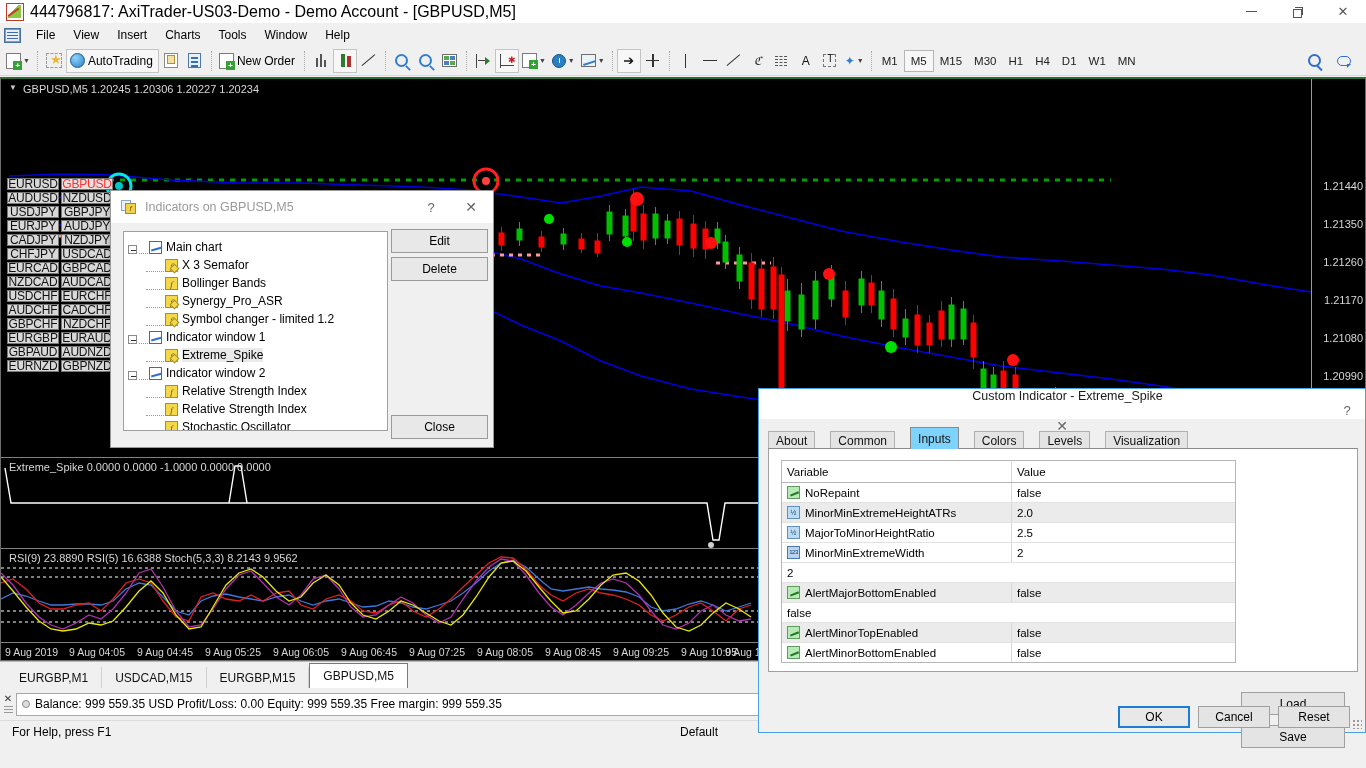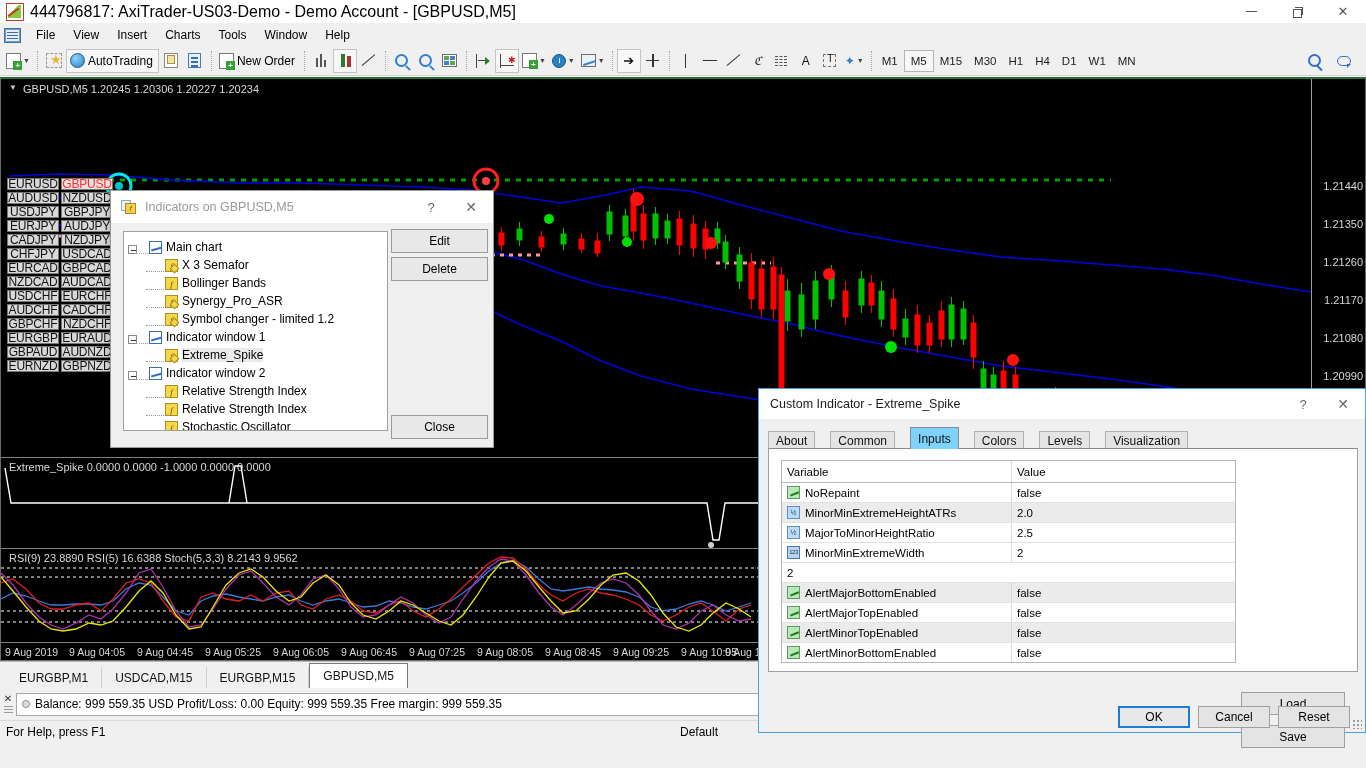--- a/index.html
+++ b/index.html
@@ -152,21 +152,21 @@
     background:repeating-linear-gradient(to bottom,#9a9a9a 0 1px, transparent 1px 3px); }
   .term-field {
     flex:1; height:23px; background:#fff; border:1px solid #a8a8a8; display:flex; align-items:center;
     margin-right:3px; font-size:12px; color:#000; padding-left:5px;
   }
   .term-dot { width:8px; height:8px; border-radius:50%; border:1px solid #8b8b8b; background:#dcdcdc; margin-right:5px; }
   .statusbar {
     position:absolute; left:0; top:720px; width:1366px; height:22px; background:#f0f0f0;
     display:flex; align-items:center; border-top:1px solid #dcdcdc;
   }
-  .sb-left { padding-left:6px; font-size:12px; color:#000; }
+  .sb-left { padding-left:12px; font-size:12px; color:#000; }
   .sb-default { position:absolute; left:680px; font-size:12px; color:#000; }
 
   
   .dlg { position:absolute; background:#f0f0f0; border:1px solid #9a9a9a;
     box-shadow:0 1px 6px rgba(0,0,0,.25); }
   .dlg-title { height:32px; display:flex; align-items:center; background:#fff; }
   .dlg-title-txt { font-size:12.5px; color:#9a9a9a; }
   .dlg-ico { width:16px; height:16px; margin:0 8px 0 10px; position:relative; }
   .dlg-ico .f1 { position:absolute; left:0; top:1px; width:10px; height:11px; background:#eaf1f8;
     border:1px solid #8fa8c0; }
@@ -193,21 +193,21 @@
     font-family:"Liberation Serif", serif; }
   .ico-fx.custom:after { content:""; position:absolute; right:-1px; bottom:-1px; width:5px; height:5px;
     background:#f5d84a; border:1px solid #a98f22; transform:rotate(45deg); }
   .trow.sel .lbl { background:#eaeaea; }
   .dbtn { position:absolute; width:97px; height:24px; background:#e8e8e8; border:1px solid #9a9a9a;
     font-size:12px; color:#000; display:flex; align-items:center; justify-content:center; }
 
   
   .cdlg { position:absolute; left:758px; top:388px; width:608px; height:345px;
     background:#f0f0f0; border:1px solid #4a9fe0; }
-  .cdlg-title { height:30px; display:flex; align-items:center; background:#fff; }
+  .cdlg-title { height:30px; display:flex; align-items:center; background:#fff;flex-direction:column; }
   .cdlg-title-txt { font-size:12.5px; color:#1a1a1a; margin-left:11px; }
   .tabs { position:absolute; left:9px; top:38px; display:flex; align-items:flex-end; height:22px;gap:16px; }
   .tab { height:18px; padding:0 7px; font-size:12px; color:#111; display:flex; align-items:center;
     border:1px solid #b0b0b0; border-bottom:none; background:#e4e4e4; margin-right:-1px; }
   .tab.active { height:22px; background:#7dd3fc; border-color:#8a8a8a; position:relative; z-index:2; }
   .panel { position:absolute; left:9px; top:59px; width:590px; height:224px;
     background:#fff; border:1px solid #a0a0a0; border-top-color:#8a8a8a; }
   .grid { position:absolute; left:12px; top:11px; width:455px; height:203px;
     border:1px solid #b6b6b6; background:#fff; overflow:hidden; }
   .grow { height:20px; display:flex; align-items:center; border-bottom:1px solid #e2e2e2; font-size:11.5px; color:#000; }
@@ -902,24 +902,20 @@
           <div class="gcell-val">2</div>
         </div>
         <div class="grow alt">
           <div class="gcell-v">
               <span class="vico bool"></span>
               <span>AlertMajorBottomEnabled</span>
             </div>
           <div class="gcell-val">false</div>
         </div>
         <div class="grow">
-          <div class="gcell-v">
-              <span class="vico bool"></span>
-              <span>AlertMajorTopEnabled</span>
-            </div>
           <div class="gcell-val">false</div>
         </div>
         <div class="grow alt">
           <div class="gcell-v">
               <span class="vico bool"></span>
               <span>AlertMinorTopEnabled</span>
             </div>
           <div class="gcell-val">false</div>
         </div>
         <div class="grow">

